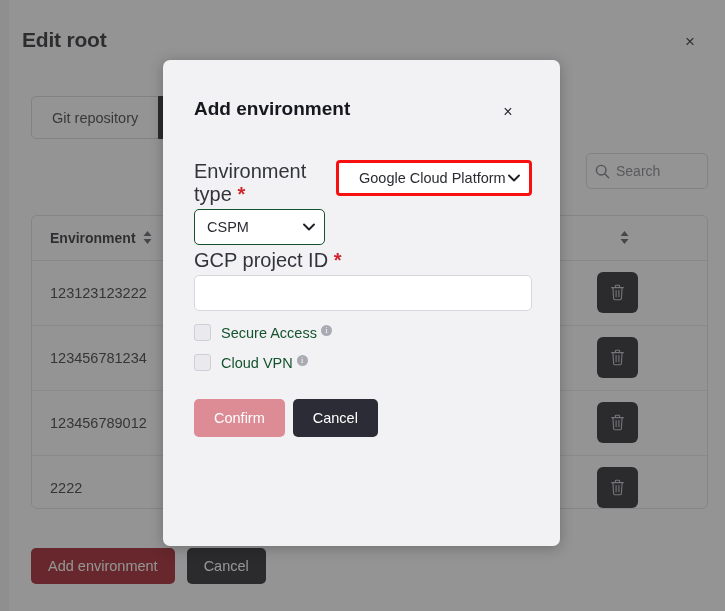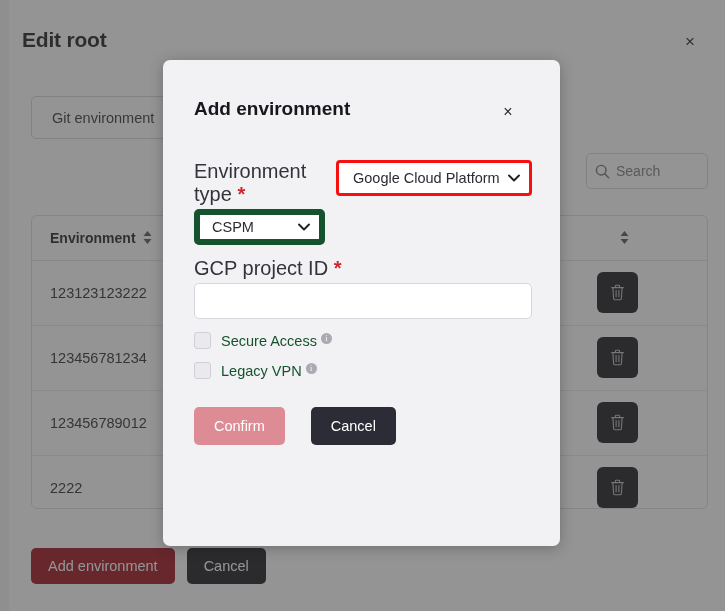--- a/index.html
+++ b/index.html
@@ -209,36 +209,36 @@
   }
   .req { color: #d0252c; font-weight: bold; }
 
   .row2 { display: flex; gap: 11px; }
   .fld-envtype { width: 131px; }
   .fld-cloud { width: 196px; }
 
   .sel {
     position: relative;
     height: 36px;
-    border: 6px solid #14532d;
+    border: 1px solid #14532d;
     border-radius: 5px;
     background: #ffffff;
     display: flex;
     align-items: center;
     padding: 0 26px 0 12px;
     font-size: 14.5px;
     color: #2b2c32;
     cursor: pointer;
     white-space: nowrap;
     overflow: hidden;
   }
   .sel.highlight {
     border: 3px solid #f80f0f;
     border-radius: 4px;
-    padding-left: 14px;
+    padding-left: 20px;
   }
   .chev {
     position: absolute;
     right: 9px; top: 50%;
     transform: translateY(-50%);
     line-height: 0;
   }
   .chev svg { display: block; }
 
   .inp {
@@ -259,21 +259,21 @@
     border: 1px solid #d6d6dc;
     border-radius: 5px;
     background: #ffffff;
     font-size: 14.5px;
     font-family: "Liberation Sans", sans-serif;
     padding: 7px 11px;
     color: #2b2c32;
     outline: none;
     resize: none;
   }
-  .fld-mt { margin-top: 12px; }
+  .fld-mt { margin-top: 4px; }
 
   .chk-row {
     display: flex;
     align-items: center;
     margin-top: 13px;
   }
   .chkbox {
     width: 17px; height: 17px;
     border: 1px solid #cfcfd6;
     border-radius: 3px;
@@ -296,21 +296,21 @@
     text-align: center;
     margin-left: 4px;
     align-self: flex-start;
     margin-top: 1px;
     cursor: pointer;
     font-family: "Liberation Serif", serif;
   }
 
   .modal-btns {
     display: flex;
-    gap: 26px;
+    gap: 8px;
     margin-top: 28px;
   }
   .btn-confirm {
     background: #dd8b94;
     color: #ffffff;
     height: 38px;
     padding: 0 20px;
   }
   .btn-cancel {
     background: #2b2c36;
@@ -323,21 +323,21 @@
 <body>
 
 <div id="bg-page">
   <div id="bg-leftstrip"></div>
   <div id="bg-panel">
 
     <div class="bg-title">Edit root</div>
     <div class="bg-close">×</div>
 
     <div class="tabs">
-      <div class="tab">Git environment</div>
+      <div class="tab">Git repository</div>
       <div class="tab active" style="width:66px;padding:0;"></div>
     </div>
 
     <div class="search-box">
       <span class="search-icon">
         <svg width="15" height="15" viewBox="0 0 16 16">
           <circle cx="6.6" cy="6.6" r="5.1" fill="none" stroke="#6e6f78" stroke-width="1.5"></circle>
           <line x1="10.4" y1="10.4" x2="14.6" y2="14.6" stroke="#6e6f78" stroke-width="1.5" stroke-linecap="round"></line>
         </svg>
       </span>
@@ -476,21 +476,21 @@
 
 
     <div class="chk-row">
       <div class="chkbox"></div>
       <span class="chk-label">Secure Access</span>
       <span class="info-icon">i</span>
     </div>
 
     <div class="chk-row">
       <div class="chkbox"></div>
-      <span class="chk-label">Legacy VPN</span>
+      <span class="chk-label">Cloud VPN</span>
       <span class="info-icon">i</span>
     </div>
 
     <div class="modal-btns">
       <button class="btn btn-confirm">Confirm</button>
       <button class="btn btn-cancel">Cancel</button>
     </div>
 
   </div>
 </div>

